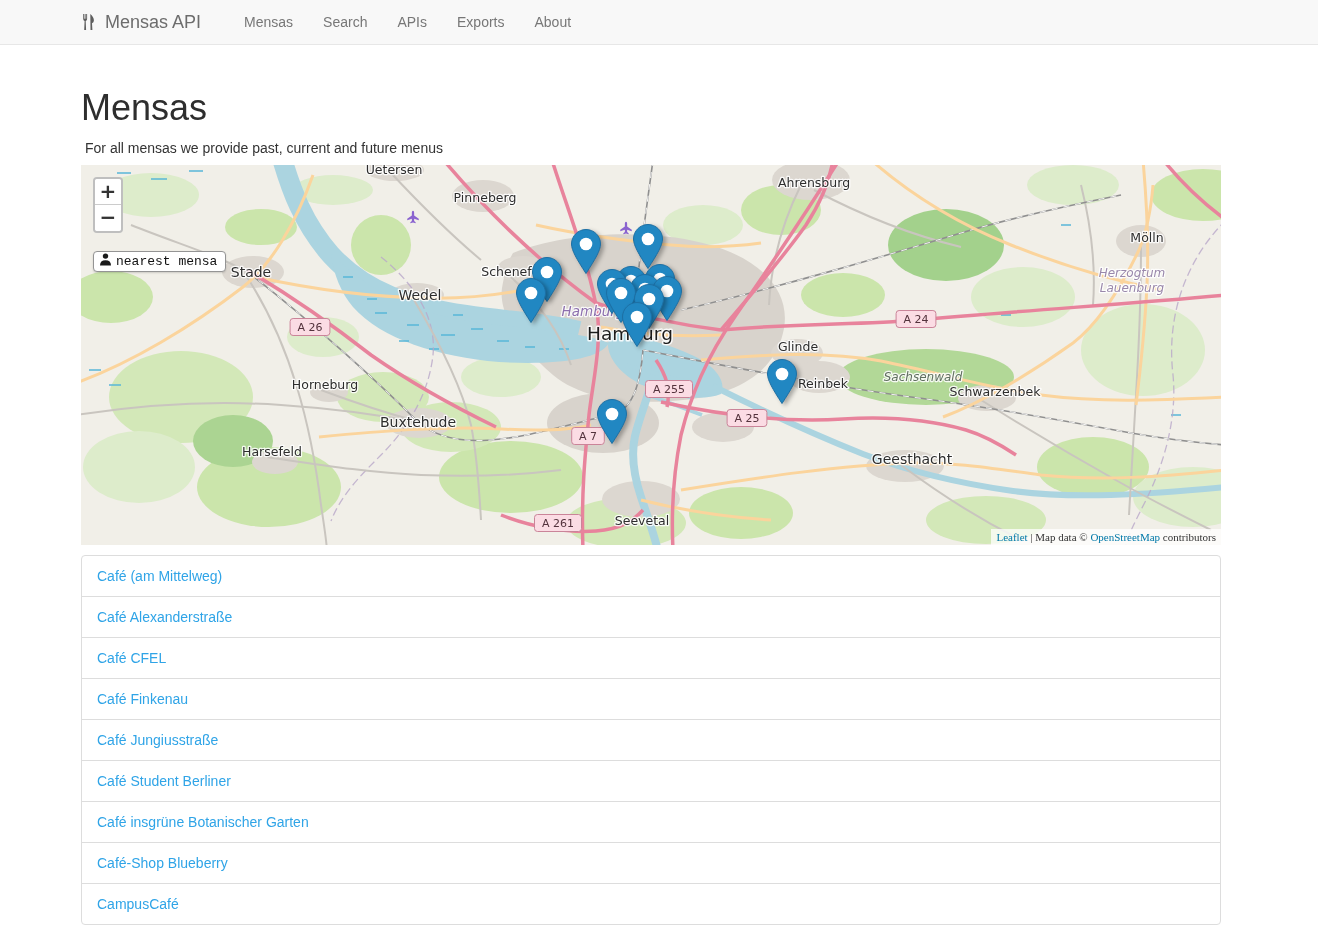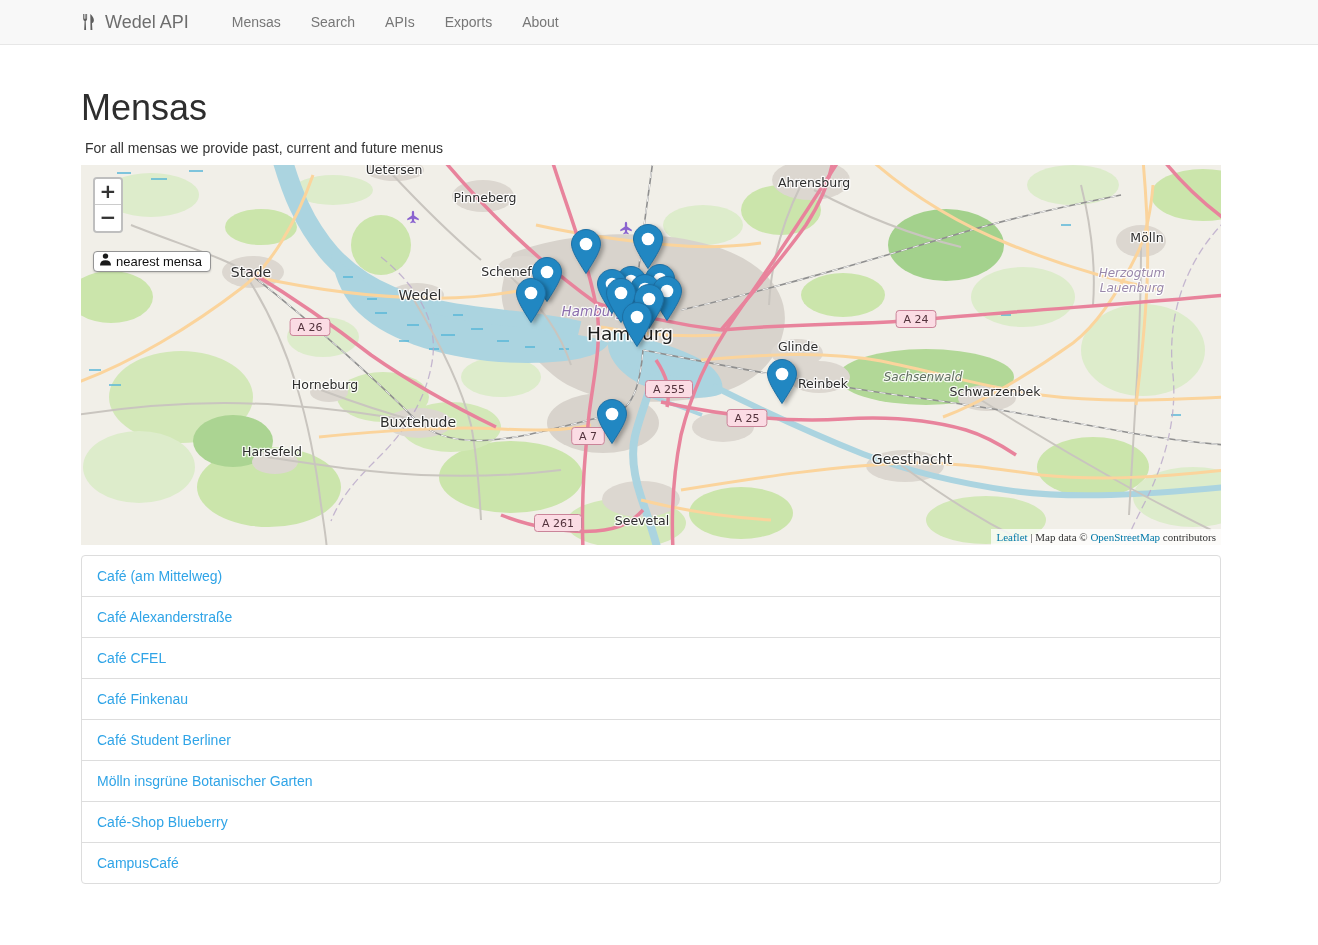--- a/index.html
+++ b/index.html
@@ -39,21 +39,21 @@
   
   .zoomctl { position:absolute; top:12px; left:12px; z-index:5; background:#fff;
              border:2px solid rgba(0,0,0,.25); border-radius:4px; width:30px; }
   .zoomctl a { display:block; width:26px; height:26px; line-height:24px; text-align:center;
                font-size:20px; font-weight:700; color:#333; text-decoration:none;
                font-family:"DejaVu Sans",sans-serif; cursor:pointer; background:#fff; }
   .zoomctl a:first-child { border-bottom:1px solid #ccc; border-radius:3px 3px 0 0; }
   .zoomctl a:last-child { border-radius:0 0 3px 3px; }
   .nearest { position:absolute; top:86px; left:12px; z-index:5; display:flex; align-items:center;
              gap:4px; background:#fff; border:1px solid #949494; border-radius:4px;
-             font-family:Liberation Sans, sans-serif; font-size:13px; color:#111;
+             font-family:Liberation Mono, monospace; font-size:13px; color:#111;
              padding:1px 8px 2px 5px; height:21px; cursor:pointer; box-shadow:0 1px 2px rgba(0,0,0,.15); }
   .attribution { position:absolute; right:0; bottom:0; z-index:5; background:rgba(255,255,255,.75);
                  font-family:Liberation Serif, serif; font-size:11px; color:#333;
                  padding:1px 5px; line-height:14px; }
   .attribution a { color:#0078a8; text-decoration:none; cursor:pointer; }
   
   .list-group { list-style:none; margin:10px 0 0; padding:0; width:1140px;
                 border:1px solid #ddd; border-radius:4px; background:#fff; }
   .list-group li { border-top:1px solid #ddd; }
   .list-group li:first-child { border-top:none; }
@@ -65,21 +65,21 @@
 
 <nav class="navbar">
   <div class="nav-inner">
     <a class="brand">
       <span>
         <svg width="16" height="16" viewBox="0 0 16 16" fill="#5e5e5e">
           <path d="M2.2 0 L2.2 5 Q2.2 6.6 3.6 7.1 L3.2 16 L5.1 16 L4.7 7.1 Q6.1 6.6 6.1 5 L6.1 0 L5.2 0 L5.2 4.7 L4.6 4.7 L4.6 0 L3.7 0 L3.7 4.7 L3.1 4.7 L3.1 0 Z"></path>
           <path d="M9.3 0 Q12.9 3.1 12.9 6.6 Q12.9 8.6 11 9.3 L11.4 16 L9.5 16 Z"></path>
         </svg>
       </span>
-      <span>Wedel API</span>
+      <span>Mensas API</span>
     </a>
     <ul class="nav-menu">
         <li>
     <a>Mensas</a>
   </li>
         <li>
     <a>Search</a>
   </li>
         <li>
     <a>APIs</a>
@@ -377,24 +377,27 @@
       <li>
       <a>Café Alexanderstraße</a>
     </li>
       <li>
       <a>Café CFEL</a>
     </li>
       <li>
       <a>Café Finkenau</a>
     </li>
       <li>
+      <a>Café Jungiusstraße</a>
+    </li>
+      <li>
       <a>Café Student Berliner</a>
     </li>
       <li>
-      <a>Mölln insgrüne Botanischer Garten</a>
+      <a>Café insgrüne Botanischer Garten</a>
     </li>
       <li>
       <a>Café-Shop Blueberry</a>
     </li>
       <li>
       <a>CampusCafé</a>
     </li>
     </ul>
 
 </div>

